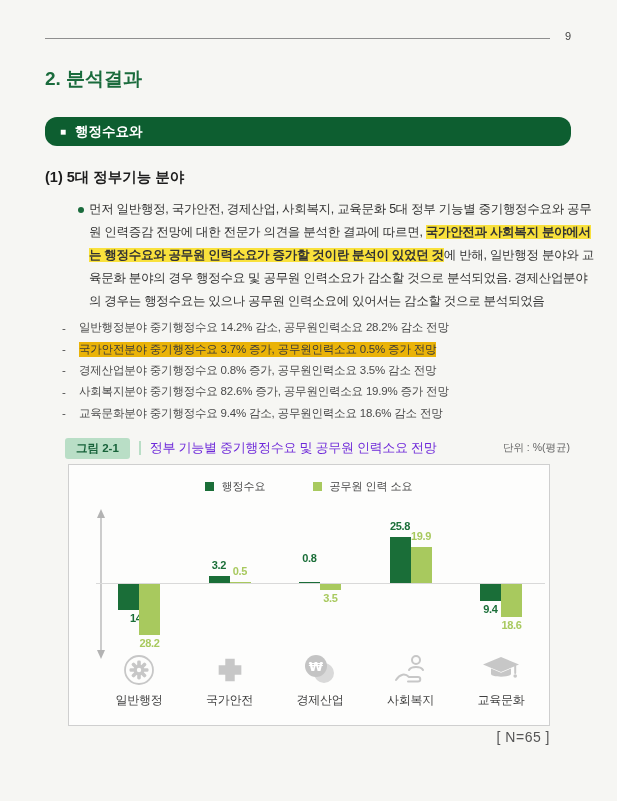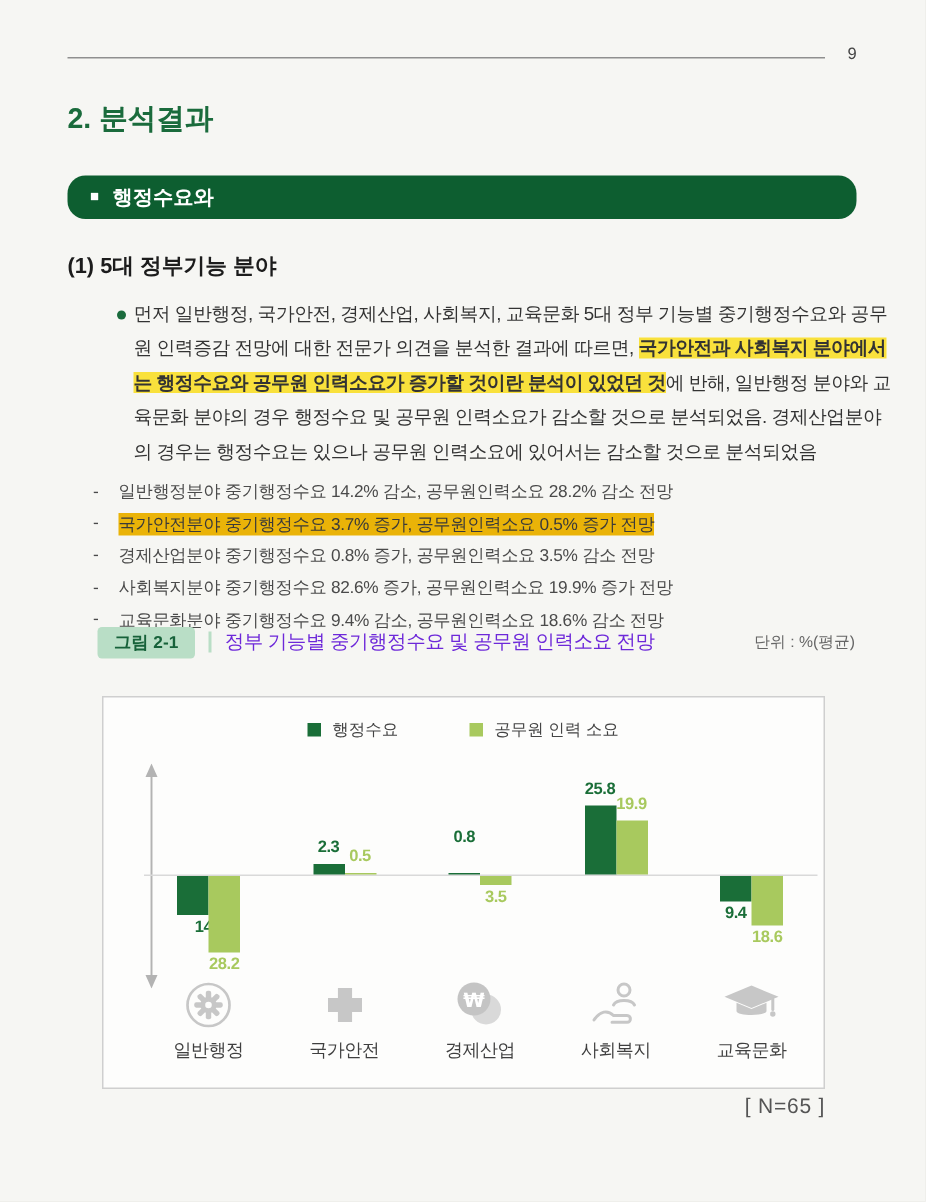--- a/index.html
+++ b/index.html
@@ -22,21 +22,21 @@
   .para-wrap{position:absolute;left:77px;top:198px;width:519px;}
   .bullet-dot{position:absolute;left:1px;top:9px;width:6px;height:6px;border-radius:50%;background:#1a6b3c;}
   .para{margin:0 0 0 12px;font-size:12.5px;line-height:23px;color:#333;letter-spacing:-0.3px;}
   .hl{background:#f9e13c;font-weight:bold;}
 
   .dash-list{position:absolute;left:62px;top:317px;width:512px;font-size:11.5px;color:#4a4a4a;letter-spacing:-0.2px;}
   .dash-item{display:flex;height:21.4px;align-items:center;}
   .dash-marker{width:17px;flex:none;}
   .dash-hl{background:#eab308;color:#3a3a3a;}
 
-  .fig-caption{position:absolute;left:65px;top:417px;width:505px;height:22px;display:flex;align-items:center;}
+  .fig-caption{position:absolute;left:65px;top:437px;width:505px;height:22px;display:flex;align-items:center;}
   .fig-badge{background:#b9dec6;color:#17623a;font-size:11.5px;font-weight:bold;
              padding:3px 11px;border-radius:3px;flex:none;}
   .fig-divider{width:2px;height:14px;background:#b9dec6;margin:0 9px;flex:none;}
   .fig-title{font-size:13px;font-weight:normal;color:#6d28d9;letter-spacing:-0.3px;}
   .fig-unit{margin-left:auto;font-size:10.5px;color:#666;}
 
   .chart-box{position:absolute;left:68px;top:464px;width:482px;height:262px;
              border:1px solid #cfcfcf;background:#fdfdfc;box-sizing:border-box;}
   .legend{position:absolute;left:0;top:14px;width:100%;display:flex;justify-content:center;gap:48px;}
   .legend-item{display:flex;align-items:center;gap:7px;font-size:11px;color:#444;}
@@ -117,21 +117,21 @@
     </div>
     <svg class="y-arrow" width="14" height="150" viewBox="0 0 14 150">
       <line x1="7" y1="8" x2="7" y2="142" stroke="#b3b3b3" stroke-width="1.3"></line>
       <polygon points="7,0 3,9 11,9" fill="#b3b3b3"></polygon>
       <polygon points="7,150 3,141 11,141" fill="#b3b3b3"></polygon>
     </svg>
     <div class="zero-line"></div>
   <div class="bar" style="left: 49px; width: 21px; height: 25.56px; background: rgb(26, 110, 56); top: 119px;"></div>
       <div class="bar-label" style="color: rgb(26, 110, 56); left: 55px; top: 146.56px;">14.2</div>
       <div class="bar" style="left: 139.5px; width: 21px; height: 6.66px; background: rgb(26, 110, 56); top: 111.34px;"></div>
-      <div class="bar-label" style="color: rgb(26, 110, 56); left: 134px; top: 94.34px;">2.3</div>
+      <div class="bar-label" style="color: rgb(26, 110, 56); left: 134px; top: 94.34px;">3.2</div>
       <div class="bar" style="left: 230px; width: 21px; height: 1.44px; background: rgb(26, 110, 56); top: 116.56px;"></div>
       <div class="bar-label" style="color: rgb(26, 110, 56); left: 224.5px; top: 87px;">0.8</div>
       <div class="bar" style="left: 320.5px; width: 21px; height: 46.44px; background: rgb(26, 110, 56); top: 71.56px;"></div>
       <div class="bar-label" style="color: rgb(26, 110, 56); left: 315px; top: 54.56px;">25.8</div>
       <div class="bar" style="left: 411px; width: 21px; height: 16.92px; background: rgb(26, 110, 56); top: 119px;"></div>
       <div class="bar-label" style="color: rgb(26, 110, 56); left: 405.5px; top: 137.92px;">9.4</div>
       <div class="bar" style="left: 70px; width: 21px; height: 50.76px; background: rgb(168, 201, 94); top: 119px;"></div>
       <div class="bar-label" style="color: rgb(168, 201, 94); left: 64.5px; top: 171.76px;">28.2</div>
       <div class="bar" style="left: 160.5px; width: 21px; height: 1.2px; background: rgb(168, 201, 94); top: 116.8px;"></div>
       <div class="bar-label" style="color: rgb(168, 201, 94); left: 155px; top: 99.8px;">0.5</div>

